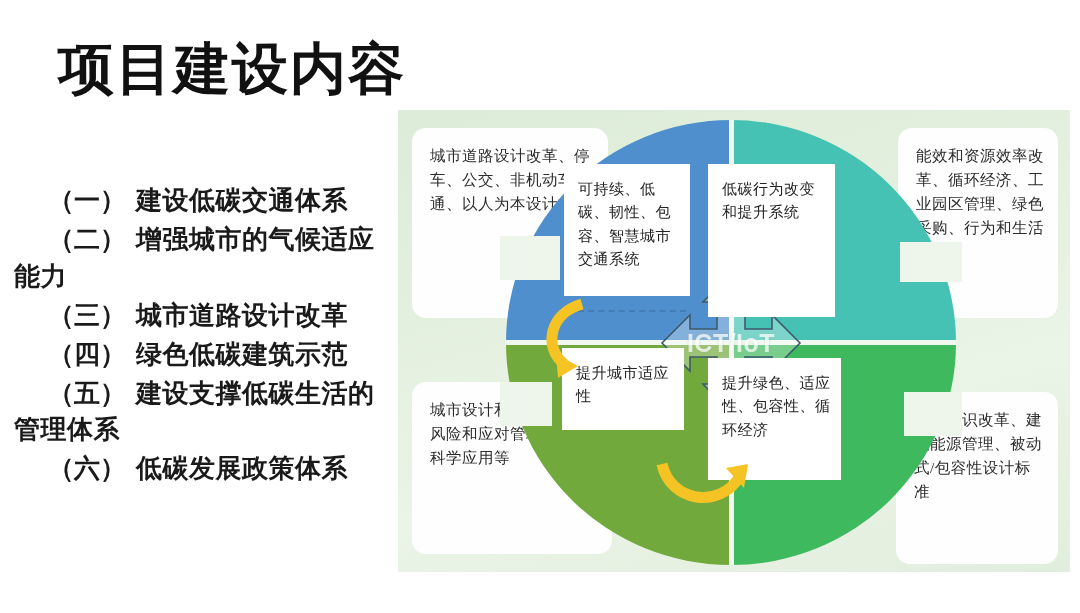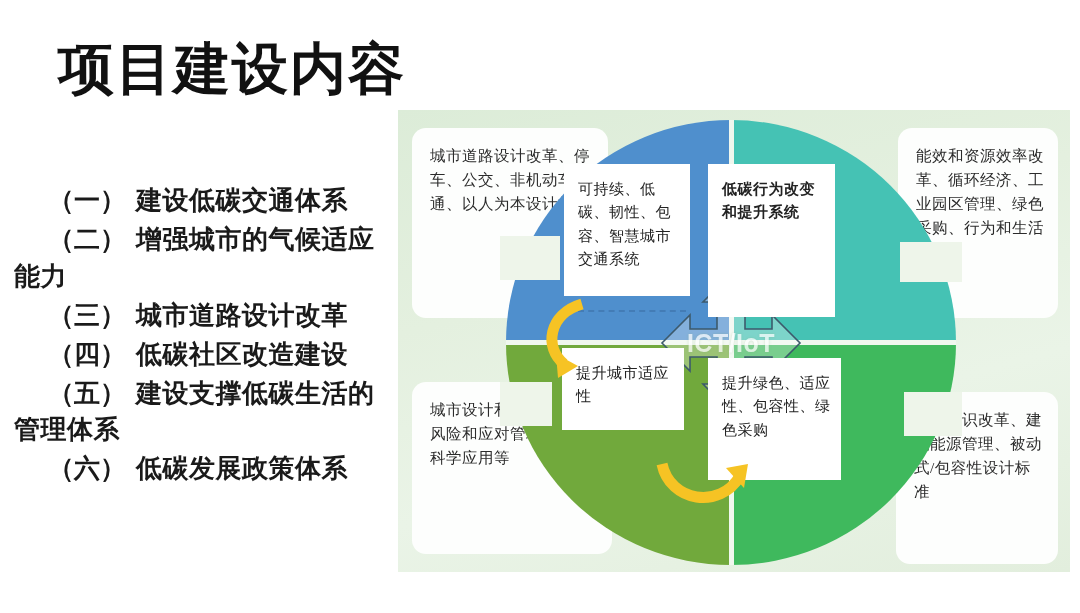--- a/index.html
+++ b/index.html
@@ -124,21 +124,21 @@
     box-sizing: border-box;
     padding: 14px 10px 8px 14px;
     font-family: "Liberation Serif", "DejaVu Serif", serif;
     font-size: 15px;
     line-height: 1.55;
     color: #232323;
     letter-spacing: 0.5px;
     z-index: 6;
   }
   .in-tl { left: 58px;  top: 44px;  width: 126px; height: 132px; }
-  .in-tr { left: 202px; top: 44px;  width: 127px; height: 153px; font-weight: bold; }
+  .in-tr { left: 202px; top: 44px;  width: 127px; height: 153px; }
   .in-bl { left: 56px;  top: 228px; width: 122px; height: 82px; }
   .in-br { left: 202px; top: 238px; width: 133px; height: 122px; }
 
   
   .dash-line {
     position: absolute;
     left: 72px; top: 190px;
     width: 108px; height: 0;
     border-top: 2px dashed #3a6ea5;
     opacity: 0.55;
@@ -192,21 +192,21 @@
     <div class="agenda-item">
       <span class="num">（一）</span><span class="txt">建设低碳交通体系</span>
     </div>
     <div class="agenda-item">
       <span class="num">（二）</span><span class="txt">增强城市的气候适应能力</span>
     </div>
     <div class="agenda-item">
       <span class="num">（三）</span><span class="txt">城市道路设计改革</span>
     </div>
     <div class="agenda-item">
-      <span class="num">（四）</span><span class="txt">低碳社区改造建设</span>
+      <span class="num">（四）</span><span class="txt">绿色低碳建筑示范</span>
     </div>
     <div class="agenda-item">
       <span class="num">（五）</span><span class="txt">建设支撑低碳生活的管理体系</span>
     </div>
     <div class="agenda-item">
       <span class="num">（六）</span><span class="txt">低碳发展政策体系</span>
     </div>
   </div>
 
   <div id="diagram">
@@ -227,21 +227,21 @@
       <div class="notch" style="right:-6px; top:122px; width:62px; height:40px;"></div>
       <div class="notch" style="left:-6px; top:262px; width:52px; height:44px;"></div>
       <div class="notch" style="right:-6px; top:272px; width:58px; height:44px;"></div>
 
       <div class="gap-v"></div>
       <div class="gap-h"></div>
 
       <div class="inner in-tl">可持续、低碳、韧性、包容、智慧城市交通系统</div>
       <div class="inner in-tr">低碳行为改变和提升系统</div>
       <div class="inner in-bl">提升城市适应性</div>
-      <div class="inner in-br">提升绿色、适应性、包容性、绿色采购</div>
+      <div class="inner in-br">提升绿色、适应性、包容性、循环经济</div>
 
       <div class="dash-line"></div>
 
       <svg id="center-arrow" viewBox="0 0 146 146">
         <polygon points="73,4 101,32 87,32 87,59 114,59 114,45 142,73 114,101 114,87 87,87 87,114 101,114 73,142 45,114 59,114 59,87 32,87 32,101 4,73 32,45 32,59 59,59 59,32 45,32" fill="rgba(255,255,255,0.30)" stroke="#3d5a6c" stroke-width="1.6"></polygon>
       </svg>
 
       <div id="watermark">ICT/IoT</div>
 
       <svg class="yarrow ya-left" viewBox="0 0 64 86">

